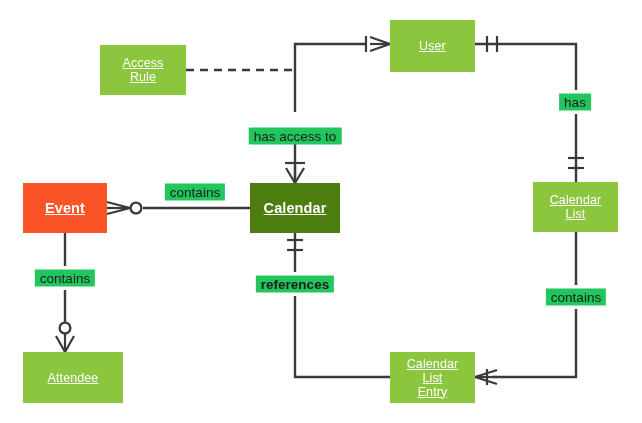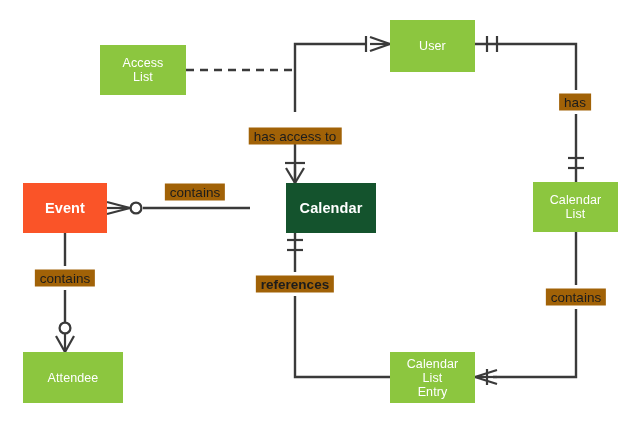--- a/index.html
+++ b/index.html
@@ -31,33 +31,34 @@
     align-items: center;
     justify-content: center;
     text-align: center;
     color: #ffffff;
     font-size: 12.5px;
     line-height: 14px;
     letter-spacing: 0.1px;
     box-sizing: border-box;
     padding: 12px;
     user-select: none;
+    text-decoration: underline;
   }
   .entity-box.big {
     font-size: 14.5px;
     font-weight: bold;
   }
   .edge-label {
     position: absolute;
     color: #1c1c1c;
     font-size: 13.5px;
     line-height: 15px;
     white-space: nowrap;
     transform: translate(-50%, -50%);
-    background: #a16207;
+    background: #22c55e;
     padding: 1px 5px;
     user-select: none;
   }
 </style>
 </head>
 <body>
 
 <div id="canvas">
 
   <svg id="wires" viewBox="0 0 642 423" xmlns="http://www.w3.org/2000/svg">
@@ -122,36 +123,36 @@
         <path d="M 475 377 L 497 370"></path>
         <path d="M 475 377 L 497 384"></path>
         <path d="M 475 377 L 497 377"></path>
       </g>
 
       <path d="M 186 70 L 295 70" stroke-dasharray="8 6"></path>
     </g>
   </svg>
 
   <div class="entity-box" style="left:100px; top:45px; width:86px; height:50px; background:#8CC63F;">
-    <span>Access List</span>
+    <span>Access Rule</span>
   </div>
 
   <div class="entity-box" style="left:390px; top:20px; width:85px; height:52px; background:#8CC63F;">
     <span>User</span>
   </div>
 
   <div class="entity-box" style="left:533px; top:182px; width:85px; height:50px; background:#8CC63F;">
     <span>Calendar List</span>
   </div>
 
   <div class="entity-box big" style="left:23px; top:183px; width:84px; height:50px; background:#FA5428;">
     <span>Event</span>
   </div>
 
-  <div class="entity-box big" style="left:250px; top:183px; width:90px; height:50px; background:#14532d;margin-left:36px;">
+  <div class="entity-box big" style="left:250px; top:183px; width:90px; height:50px; background:#4d7c0f;">
     <span>Calendar</span>
   </div>
 
   <div class="entity-box" style="left:23px; top:352px; width:100px; height:51px; background:#8CC63F;">
     <span>Attendee</span>
   </div>
 
   <div class="entity-box" style="left:390px; top:352px; width:85px; height:51px; background:#8CC63F;">
     <span style="white-space:pre-line;">Calendar List
 Entry</span>

